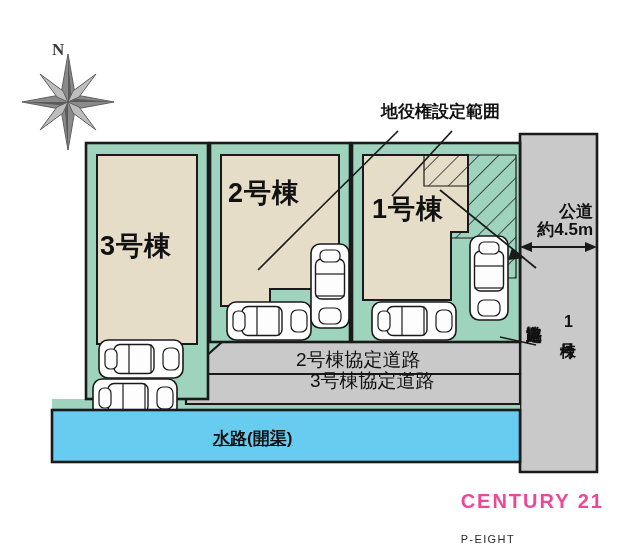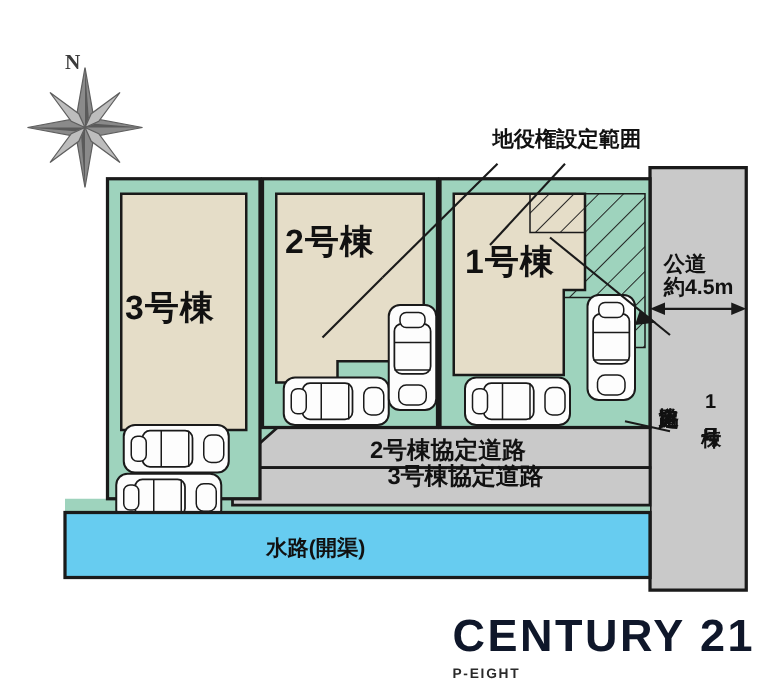--- a/index.html
+++ b/index.html
@@ -5,30 +5,30 @@
 <style>
   html,body{margin:0;padding:0;background:#ffffff;}
   body{
     width:620px;height:559px;position:relative;overflow:hidden;
     font-family:"Liberation Sans","DejaVu Sans",sans-serif;
     color:#111;
   }
   #plan{position:absolute;left:0;top:0;width:620px;height:559px;}
   .lbl{position:absolute;white-space:nowrap;font-weight:700;color:#111;}
   .lbl-house{font-size:27px;letter-spacing:1px;}
-  .lbl-road{font-size:19px;font-weight:700;}
-  .lbl-note{font-size:17px;font-weight:700;margin-left:13px;}
-  .lbl-dim{font-size:17px;font-weight:700;line-height:1.08;text-align:left;}
-  .lbl-water{font-size:17px;font-weight:700;}
+  .lbl-road{font-size:19px;font-weight:400;}
+  .lbl-note{font-size:17px;font-weight:700;}
+  .lbl-dim{font-size:17px;font-weight:700;line-height:1.08;text-align:right;}
+  .lbl-water{font-size:17px;font-weight:700;text-decoration:underline;}
   .vert{writing-mode:vertical-rl;text-orientation:upright;font-size:16px;font-weight:700;line-height:1.0;}
   .compass-n{position:absolute;font-size:17px;font-weight:700;font-family:"Liberation Serif","DejaVu Serif",serif;color:#3b3b3b;}
   #brand{position:absolute;right:16px;bottom:14px;text-align:left;}
-  #brand .c21{font-size:36px;font-weight:700;letter-spacing:2.0px;color:#0f172a;
+  #brand .c21{font-size:20px;font-weight:700;letter-spacing:2.0px;color:#ec4899;
     font-family:"Liberation Sans","DejaVu Sans",sans-serif;}
-  #brand .sub{font-size:11px;letter-spacing:1.4px;color:#2a2a2a;margin-top:3px;font-weight:bold;}
+  #brand .sub{font-size:11px;letter-spacing:1.4px;color:#2a2a2a;margin-top:20px;}
 </style>
 </head>
 <body>
 
 <svg id="plan" viewBox="0 0 620 559">
   <defs>
     <pattern id="hatch" width="14" height="14" patternTransform="rotate(45)" patternUnits="userSpaceOnUse">
       <line x1="0" y1="0" x2="0" y2="14" stroke="#1a1a1a" stroke-width="1.6"></line>
     </pattern>
     <g id="car-h">

